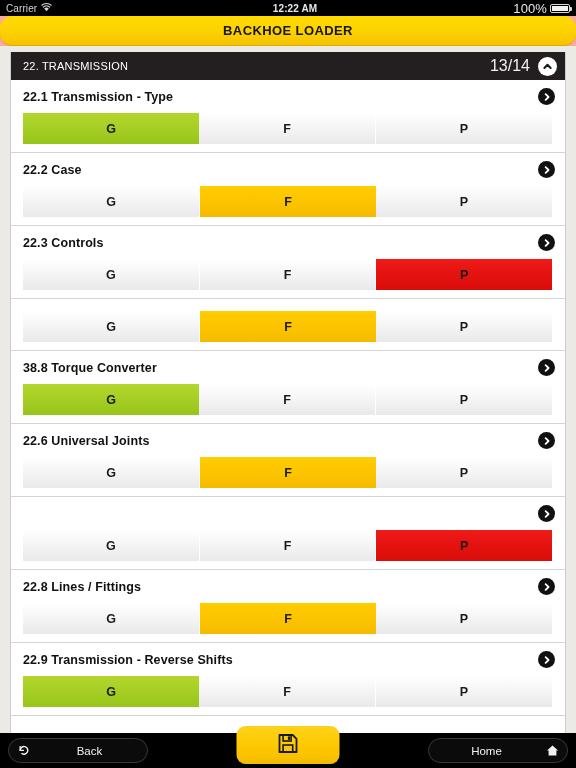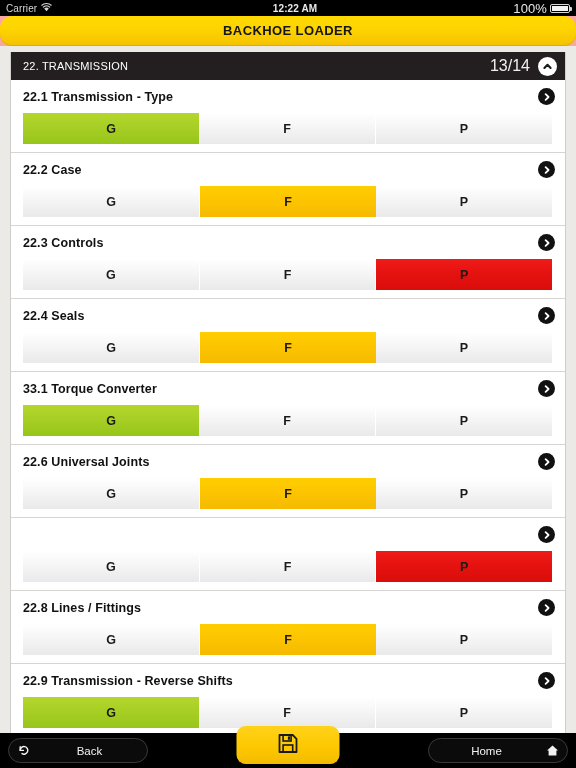--- a/index.html
+++ b/index.html
@@ -276,43 +276,35 @@
               </div>
               <div class="seg-btn">
                 <span>F</span>
               </div>
               <div class="seg-btn selected sel-p">
                 <span>P</span>
               </div>
             </div>
           </div>
           <div class="row">
-            <div class="row-head">
-              <span class="row-label">22.4 Seals</span>
-              <span class="row-arrow">
-                <svg width="10" height="10" viewBox="0 0 10 10">
-                  <path d="M3.6 2.2 L6.6 5 L3.6 7.8" stroke="#ffffff" stroke-width="1.8" fill="none" stroke-linecap="round" stroke-linejoin="round"></path>
-                </svg>
-              </span>
-            </div>
             <div class="seg">
               <div class="seg-btn">
                 <span>G</span>
               </div>
               <div class="seg-btn selected sel-f">
                 <span>F</span>
               </div>
               <div class="seg-btn">
                 <span>P</span>
               </div>
             </div>
           </div>
           <div class="row">
             <div class="row-head">
-              <span class="row-label">33.1 Torque Converter</span>
+              <span class="row-label">38.8 Torque Converter</span>
               <span class="row-arrow">
                 <svg width="10" height="10" viewBox="0 0 10 10">
                   <path d="M3.6 2.2 L6.6 5 L3.6 7.8" stroke="#ffffff" stroke-width="1.8" fill="none" stroke-linecap="round" stroke-linejoin="round"></path>
                 </svg>
               </span>
             </div>
             <div class="seg">
               <div class="seg-btn selected sel-g">
                 <span>G</span>
               </div>

